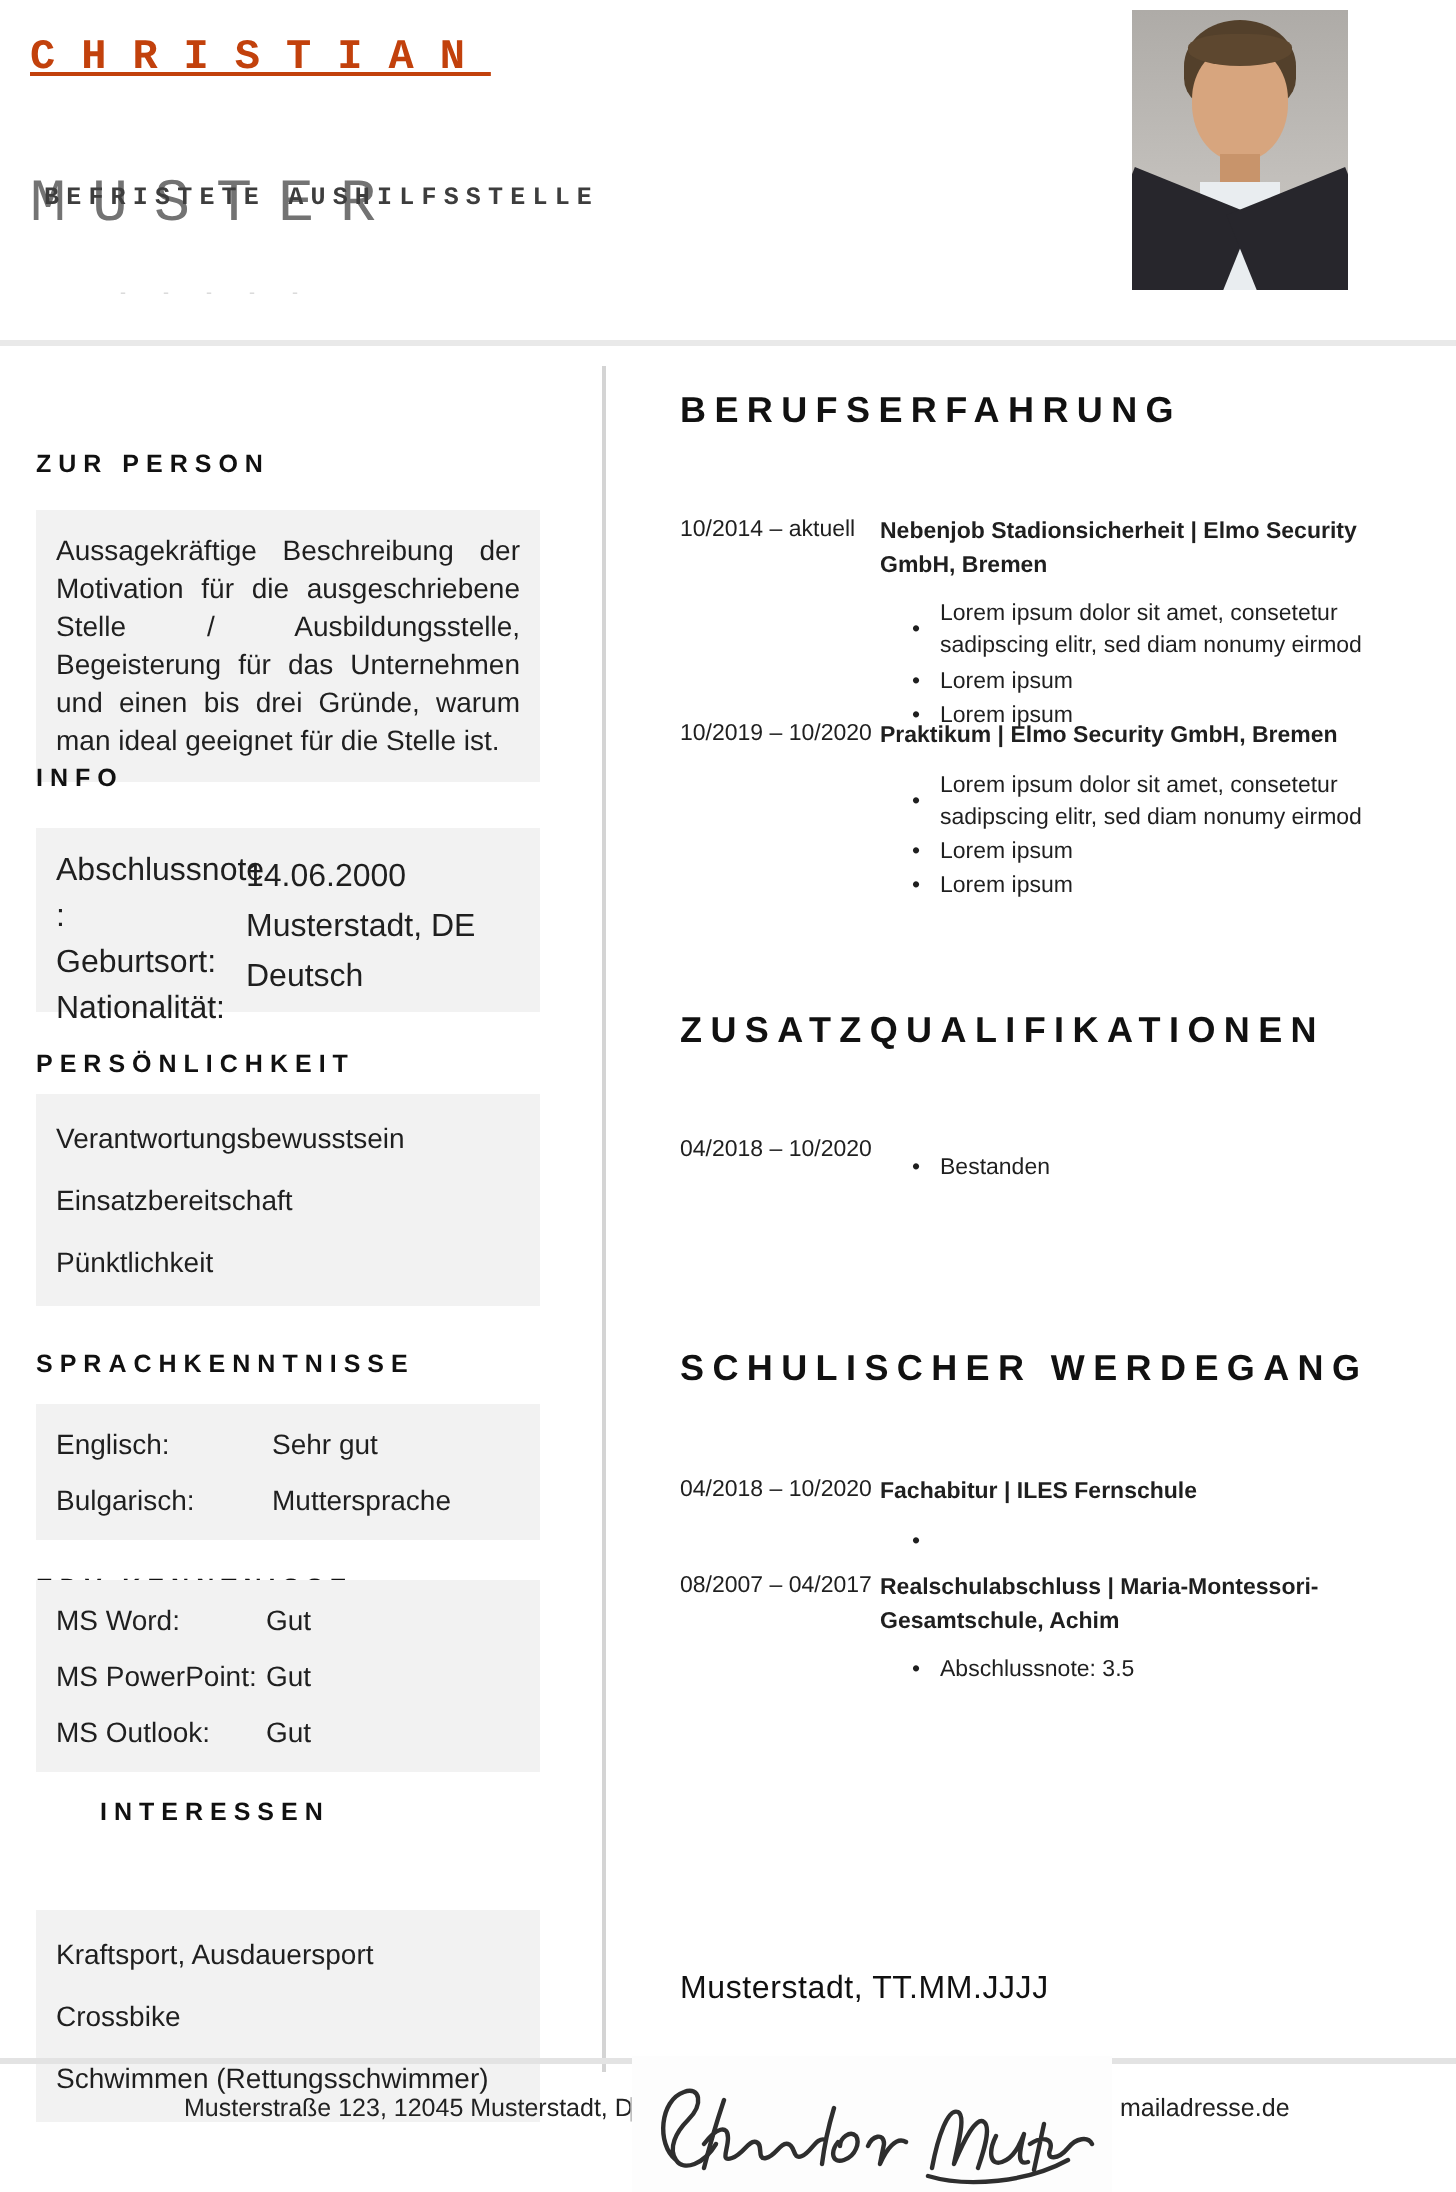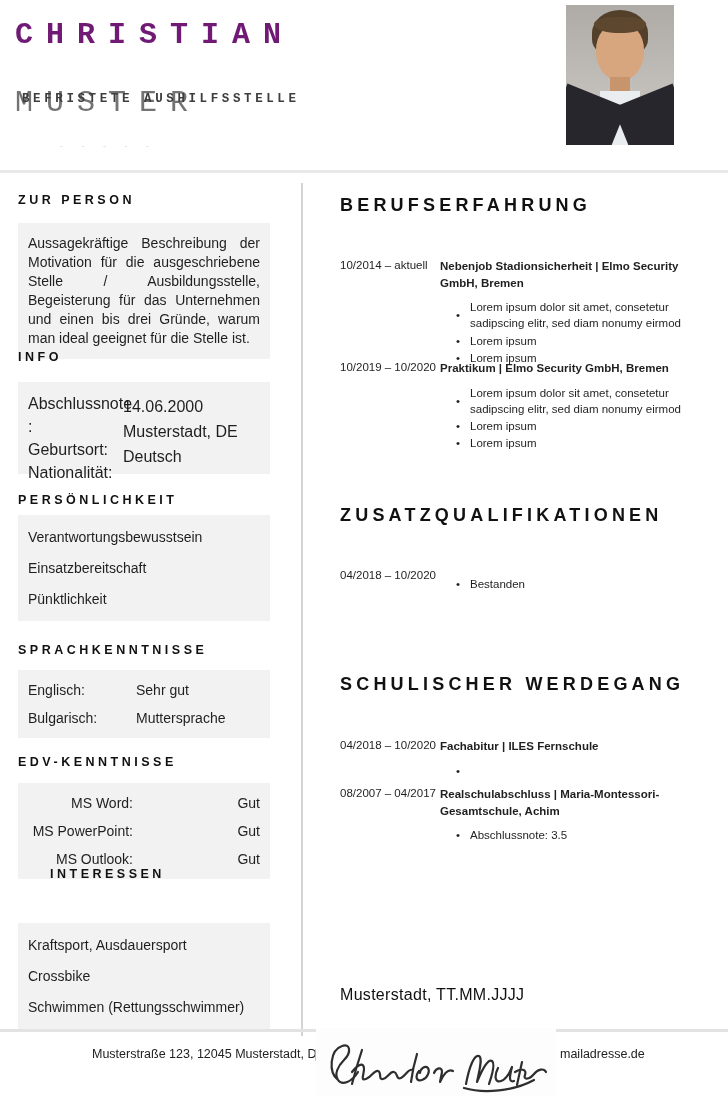--- a/index.html
+++ b/index.html
@@ -2,21 +2,21 @@
 <html><head>
 <meta charset="utf-8">
 <style>
   html,body{margin:0;padding:0;background:#ffffff;}
   .page{
     position:relative;width:728px;height:1096px;background:#ffffff;overflow:hidden;
     font-family:"Liberation Sans",sans-serif;color:#1f1f1f;
   }
   
   .first-name{position:absolute;left:15px;top:18px;font-family:"Liberation Mono",monospace;
-    font-size:30px;font-weight:700;letter-spacing:13px;color:#701a75;}
+    font-size:21px;font-weight:700;letter-spacing:13px;color:#c2410c;text-decoration:underline;}
   .last-name{position:absolute;left:15px;top:86px;font-family:"Liberation Mono",monospace;
     font-size:30px;font-weight:400;letter-spacing:13px;color:#737373;text-align:right;}
   .subtitle{position:absolute;left:22px;top:92px;font-family:"Liberation Mono",monospace;
     font-size:12.5px;font-weight:700;letter-spacing:3.6px;color:#3d3d3d;}
   .faded-line{position:absolute;left:60px;top:141px;font-size:9px;letter-spacing:8px;color:#d9d9d9;}
   .header-divider{position:absolute;left:0;top:170px;width:728px;height:3px;background:#e9e9e9;}
   
   .photo{position:absolute;left:566px;top:5px;width:108px;height:140px;overflow:hidden;
     background:linear-gradient(180deg,#aeaba7 0%,#c2bfbb 60%,#cbc8c4 100%);}
   .photo .hair{position:absolute;left:26px;top:5px;width:56px;height:46px;background:#53402b;
@@ -27,21 +27,21 @@
     border-radius:50% 50% 60% 60%;}
   .photo .neck{position:absolute;left:44px;top:72px;width:20px;height:20px;background:#c8946b;}
   .photo .shirt{position:absolute;left:34px;top:86px;width:40px;height:54px;background:#e9edf0;}
   .photo .blazer-l{position:absolute;left:-14px;top:88px;width:64px;height:70px;background:#27262c;
     transform:rotate(22deg);}
   .photo .blazer-r{position:absolute;right:-14px;top:88px;width:64px;height:70px;background:#27262c;
     transform:rotate(-22deg);}
   
   .v-divider{position:absolute;left:301px;top:183px;width:2px;height:853px;background:#d4d4d4;}
   .left-col{position:absolute;left:18px;top:185px;width:252px;}
-  .left-col .sec{position:absolute;left:0;width:252px;}
+  .left-col .sec{position:absolute;left:0;width:252px;margin-top:32px;}
   .h-left{font-size:12.5px;font-weight:700;letter-spacing:3.5px;color:#111;margin:0;}
   .box{background:#f2f2f2;width:252px;box-sizing:border-box;}
   .box-text{padding:11px 10px;font-size:14px;line-height:19px;text-align:justify;}
   .box-list{padding:14px 10px;}
   .box-list .li{font-size:14px;margin-bottom:15px;}
   .box-list .li:last-child{margin-bottom:0;}
   .kv{display:flex;font-size:14px;}
   .kv .k{width:95px;flex:none;}
   .kv .v{flex:1;}
   .info-box{padding:10px 10px;display:flex;}
@@ -144,21 +144,21 @@
         <div class="kv">
           <span class="k" style="width:108px;">Bulgarisch:</span>
           <span class="v">Muttersprache</span>
         </div>
       </div>
     </div>
 
     <div class="sec" style="top:570px;">
       <h2 class="h-left">EDV-KENNTNISSE</h2>
     </div>
-    <div class="sec" style="top:598px;text-align:right;">
+    <div class="sec" style="top:573px;">
       <div class="box rows-box">
         <div class="kv">
           <span class="k" style="width:105px;">MS Word:</span>
           <span class="v">Gut</span>
         </div>
         <div class="kv">
           <span class="k" style="width:105px;">MS PowerPoint:</span>
           <span class="v">Gut</span>
         </div>
         <div class="kv">

